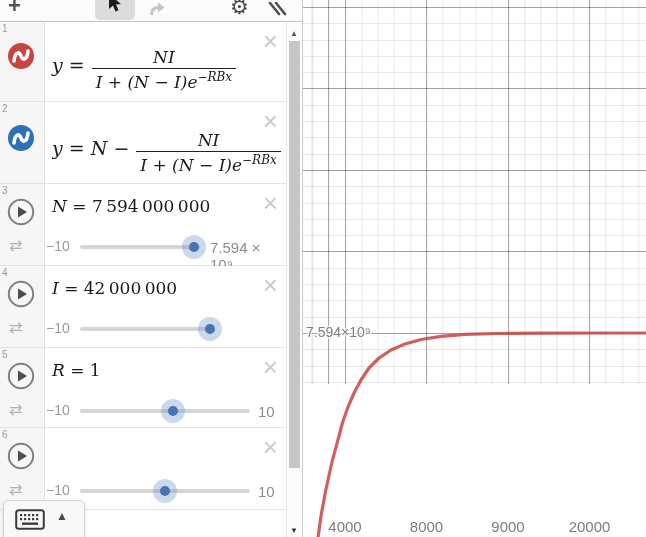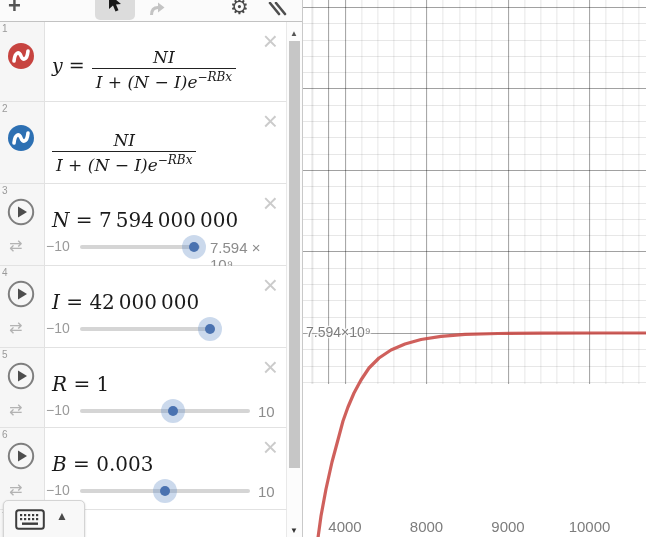--- a/index.html
+++ b/index.html
@@ -42,22 +42,22 @@
   .icon-slot{position:absolute;left:7px;top:14px;width:28px;height:28px;}
   .loop-icon{position:absolute;left:9px;top:52px;font-size:16px;color:#b3b3b3;}
 
   .mathline{position:absolute;left:52px;display:flex;align-items:center;gap:7px;
             font-family:"DejaVu Serif","Liberation Serif",serif;font-style:italic;
             font-size:19px;color:#1a1a1a;white-space:nowrap;}
   .frac{display:inline-flex;flex-direction:column;align-items:center;flex-shrink:0;}
   .frac .num{padding:0 6px 1px;font-size:17px;margin-top:8px;}
   .frac .den{border-top:1.4px solid #222;padding:1px 4px 0;font-size:17px;}
   .frac sup{font-size:12px;}
-  .eq-main{position:absolute;left:52px;top:24px;
-           font-family:"DejaVu Serif","Liberation Serif",serif;font-size:20px;color:#1a1a1a;}
+  .eq-main{position:absolute;left:52px;top:12px;
+           font-family:"DejaVu Serif","Liberation Serif",serif;font-size:17px;color:#1a1a1a;}
   .eq-main .var{font-style:italic;}
   .eq-main .upright{font-style:normal;}
 
   .minlab{position:absolute;left:46px;top:54px;font-size:14px;color:#9a9a9a;}
   .maxlab{position:absolute;top:55px;font-size:15px;color:#8c8c8c;}
   .track{position:absolute;left:80px;top:61px;height:4px;background:#d5d5d5;border-radius:2px;}
   .halo{position:absolute;top:2px;width:24px;height:24px;margin:-12px 0 0 -12px;border-radius:50%;
         background:rgba(106,146,200,0.35);}
   .dot{position:absolute;top:2px;width:10px;height:10px;margin:-5px 0 0 -5px;border-radius:50%;
        background:#4a72b0;}
@@ -83,21 +83,21 @@
 <div id="app">
 
   <div id="graph">
     <svg id="curve-svg" width="343" height="537" viewBox="0 0 343 537">
       <polyline points="14,545 18,516 23,489 29,462 36,436 40,421 45,407 51,393 58,380 66,368 76,358 88,350 102,344 118,339.5 138,336.3 162,334.4 195,333.5 240,333.1 300,333 343,333" fill="none" stroke-width="3.2" stroke-opacity="0.85" stroke-linecap="round" stroke-linejoin="round" stroke="#c74440"></polyline>
     </svg>
     <span class="tick" id="y-tick">7.594×10⁹</span>
     <span class="tick xtick" style="left:42px">4000</span>
     <span class="tick xtick" style="left:123.5px">8000</span>
     <span class="tick xtick" style="left:205px">9000</span>
-    <span class="tick xtick" style="left:286.5px">10000</span>
+    <span class="tick xtick" style="left:286.5px">20000</span>
   </div>
 
   <div id="panel">
 
     <div id="toolbar">
       <span class="tb" id="add-btn">+</span>
       <span class="tb" id="tool-btn">
         <svg width="14" height="20" viewBox="0 0 14 20">
           <path d="M1 0 L1 15 L5 11.5 L7.5 17.5 L10.5 16.2 L8 10.5 L13 10 Z" fill="#1a1a1a"></path>
         </svg>
@@ -139,20 +139,21 @@
       <div class="gutter">
         <span class="row-num">2</span>
         <span class="icon-slot" style="top:22px">
           <svg width="28" height="28" viewBox="0 0 28 28">
             <circle cx="14" cy="14" r="13" fill="#2d70b3"></circle>
             <path d="M7 19 C8 9 12.5 9.5 14 14 C15.5 18.5 20 19 21 9" stroke="#fff" stroke-width="3.6" fill="none" stroke-linecap="round"></path>
           </svg>
         </span>
       </div>
       <div class="mathline" id="clip2" style="top:20px">
+        <span>y = N −</span>
         <span class="frac">
           <span class="num">NI</span>
           <span class="den"><span>I + (N − I)e</span><sup>−RBx</sup></span>
         </span>
       </div>
       <span class="close-x">×</span>
     </div>
 
     <div class="expr-row" style="top:184px;height:82px;">
       <div class="gutter">
@@ -220,21 +221,20 @@
       <div class="gutter">
         <span class="row-num">6</span>
         <span class="icon-slot">
           <svg width="28" height="28" viewBox="0 0 28 28">
             <circle cx="14" cy="14" r="12.2" stroke="#7f7f7f" stroke-width="2" fill="none"></circle>
             <path d="M11 8.5 L20 14 L11 19.5 Z" fill="#4d4d4d"></path>
           </svg>
         </span>
         <span class="loop-icon">⇄</span>
       </div>
-      <div class="eq-main"><span class="var">B</span> <span class="upright">= 0.003</span></div>
       <span class="minlab">−10</span>
       <span class="track" style="width:170px">
         <span class="halo" style="left:85px"></span>
         <span class="dot" style="left:85px"></span>
       </span>
       <span class="maxlab" style="left:258px">10</span>
       <span class="close-x">×</span>
     </div>
 
     <div class="expr-row" style="top:510px;height:27px;border-bottom:none;">

